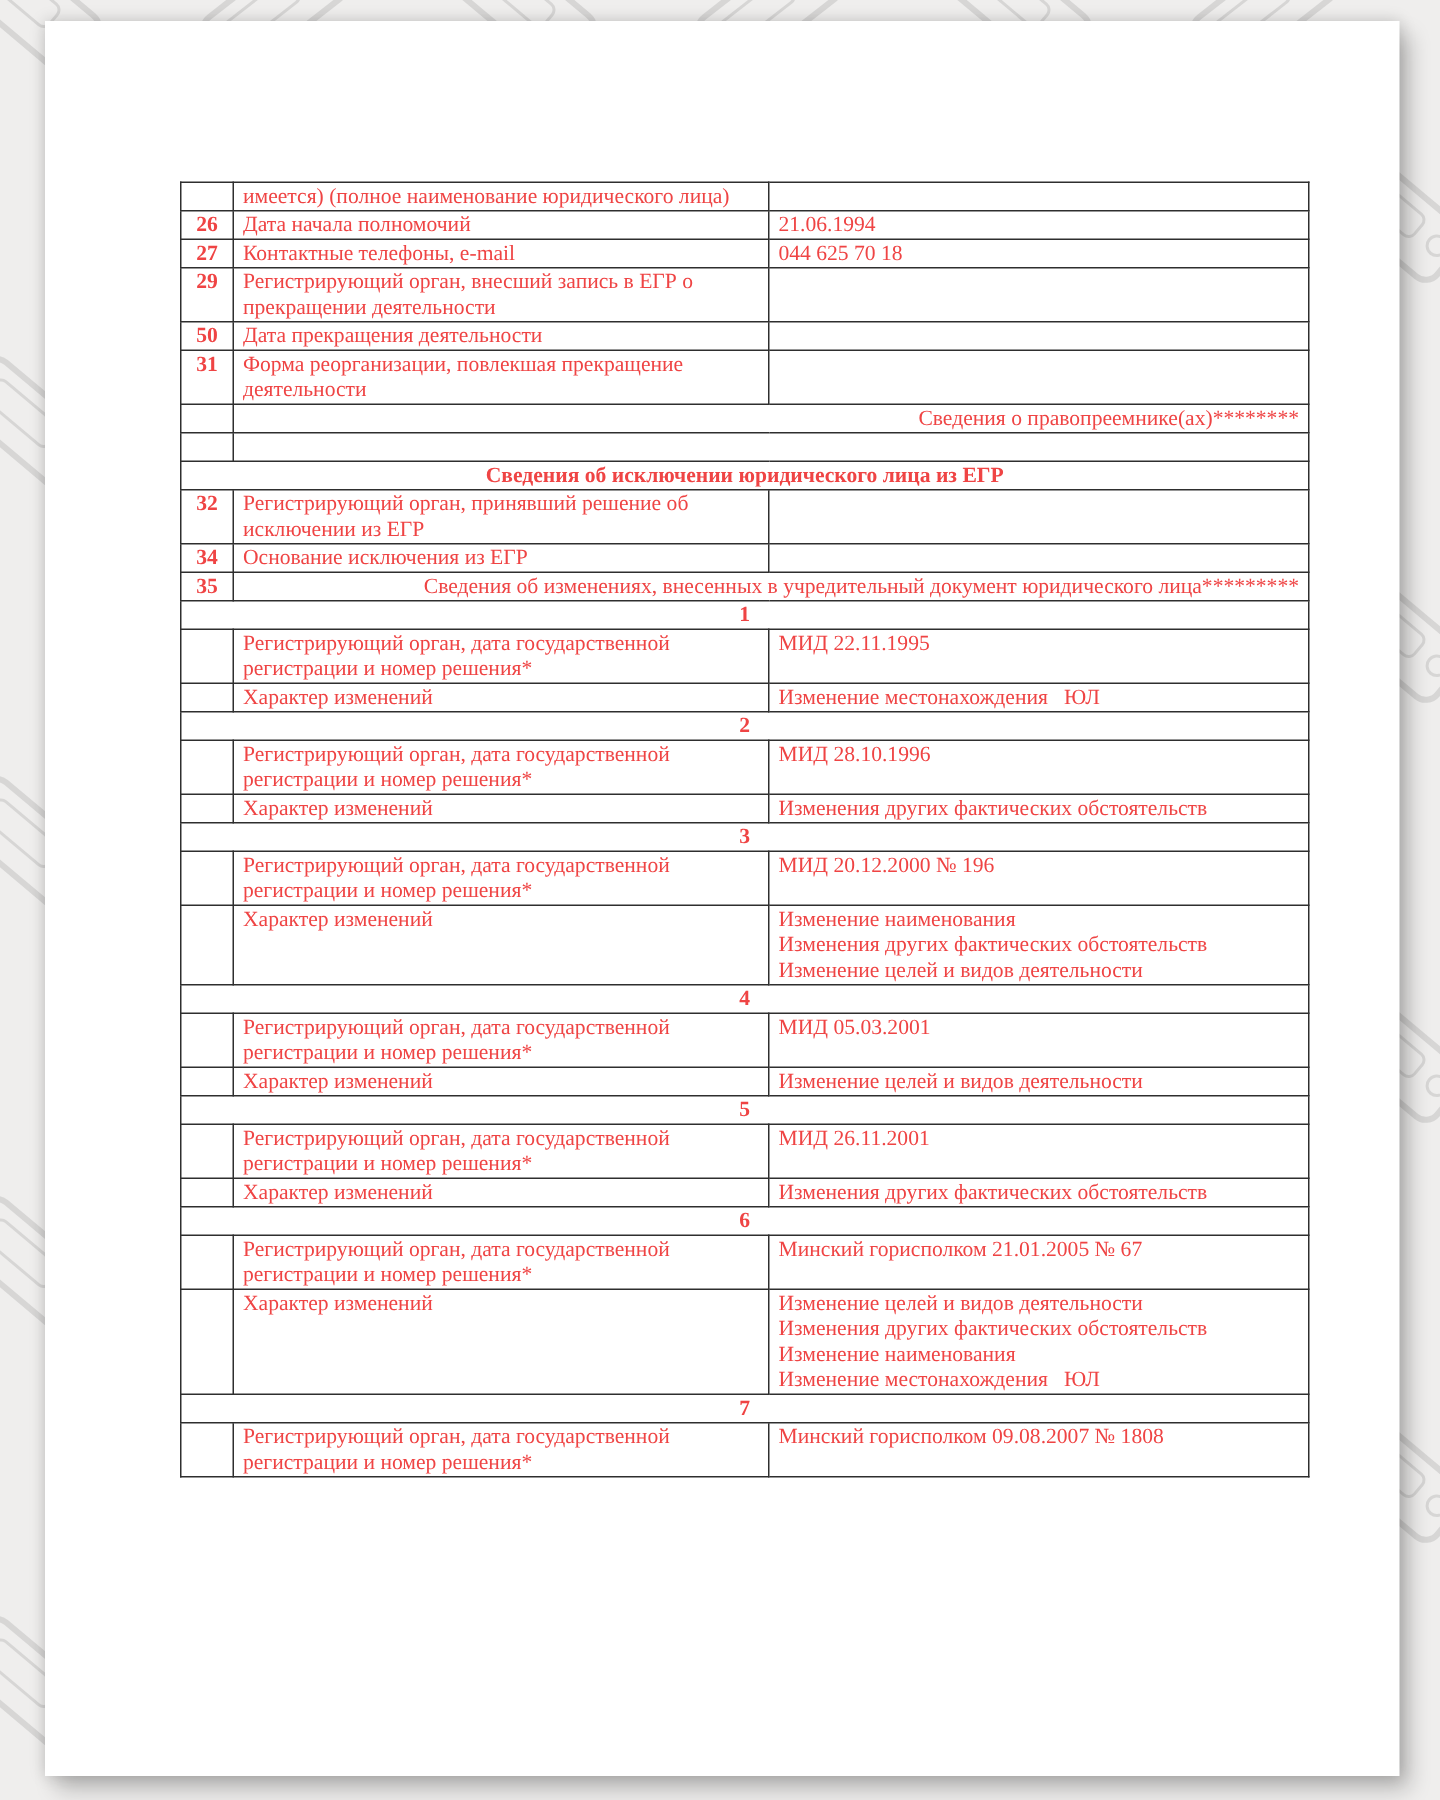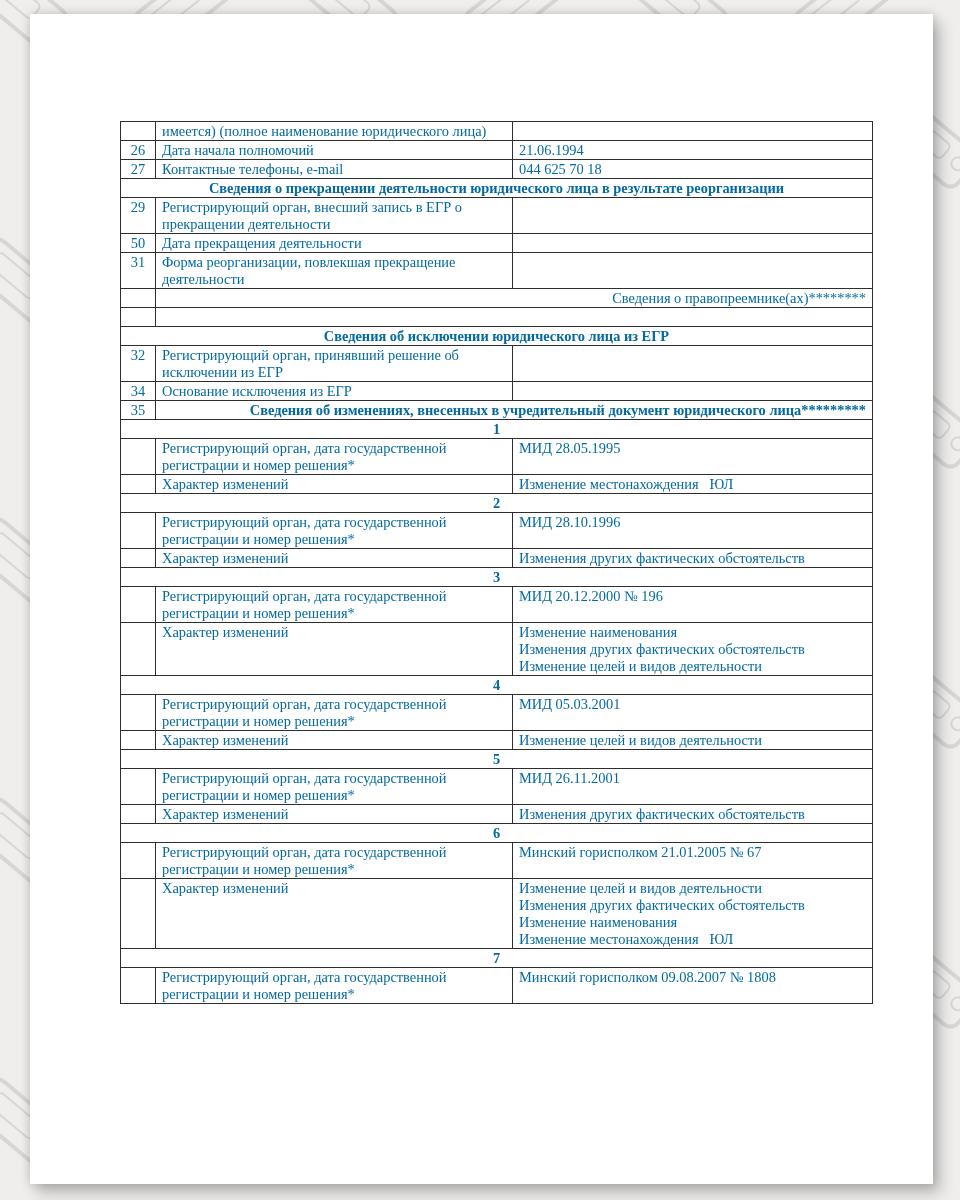--- a/index.html
+++ b/index.html
@@ -62,33 +62,34 @@
   
   #registry-table {
     position: absolute;
     left: 90px;
     top: 107px;
     width: 752px;
     border-collapse: collapse;
     table-layout: fixed;
     font-size: 14.4px;
     line-height: 17px;
-    color: #0369a1;
+    color: #ef4444;
   }
   #registry-table td {
     border: 1px solid #2e2e2e;
     vertical-align: top;
     padding: 0.5px 6px;
     height: 17px;
     white-space: pre-wrap;
     overflow: hidden;
   }
   #registry-table td.num {
     text-align: center;
     padding: 0.5px 1px;
+    font-weight: bold;
   }
   #registry-table td.section {
     text-align: center;
     font-weight: bold;
   }
   #registry-table td.span-center {
     text-align: right;
   }
   #registry-table td.divider {
     text-align: center;
@@ -411,23 +412,20 @@
             <td class="num">26</td>
             <td>Дата начала полномочий</td>
             <td>21.06.1994</td>
           </tr>
           <tr>
             <td class="num">27</td>
             <td>Контактные телефоны, e-mail</td>
             <td>044 625 70 18</td>
           </tr>
           <tr>
-            <td class="section" colspan="3">Сведения о прекращении деятельности юридического лица в результате реорганизации</td>
-          </tr>
-          <tr>
             <td class="num">29</td>
             <td>Регистрирующий орган, внесший запись в ЕГР о
 прекращении деятельности</td>
             <td></td>
           </tr>
           <tr>
             <td class="num">50</td>
             <td>Дата прекращения деятельности</td>
             <td></td>
           </tr>
@@ -454,30 +452,30 @@
 исключении из ЕГР</td>
             <td></td>
           </tr>
           <tr>
             <td class="num">34</td>
             <td>Основание исключения из ЕГР</td>
             <td></td>
           </tr>
           <tr>
             <td class="num">35</td>
-            <td class="span-center" colspan="2" style="font-weight: bold;">Сведения об изменениях, внесенных в учредительный документ юридического лица*********</td>
+            <td class="span-center" colspan="2" style="font-weight: normal;">Сведения об изменениях, внесенных в учредительный документ юридического лица*********</td>
           </tr>
           <tr>
             <td class="divider" colspan="3">1</td>
           </tr>
           <tr>
             <td class="num"></td>
             <td>Регистрирующий орган, дата государственной
 регистрации и номер решения*</td>
-            <td>МИД 28.05.1995</td>
+            <td>МИД 22.11.1995</td>
           </tr>
           <tr>
             <td class="num"></td>
             <td>Характер изменений</td>
             <td>Изменение местонахождения   ЮЛ</td>
           </tr>
           <tr>
             <td class="divider" colspan="3">2</td>
           </tr>
           <tr>

